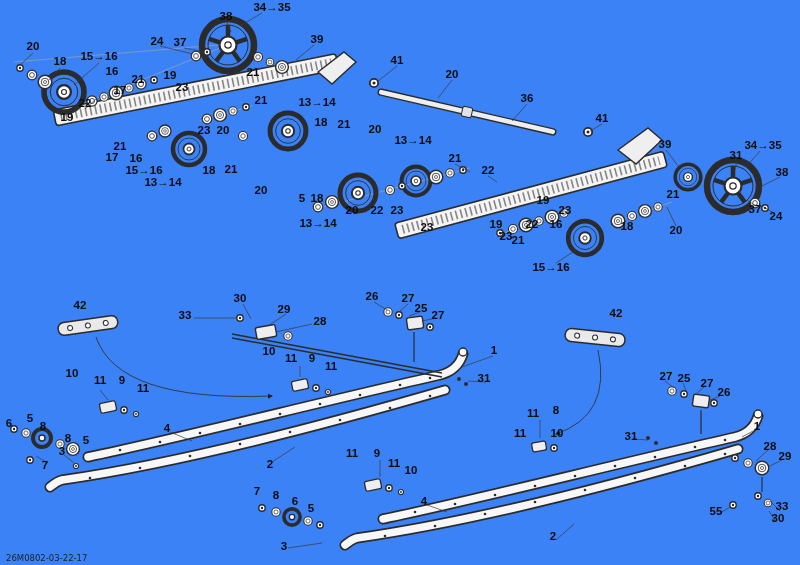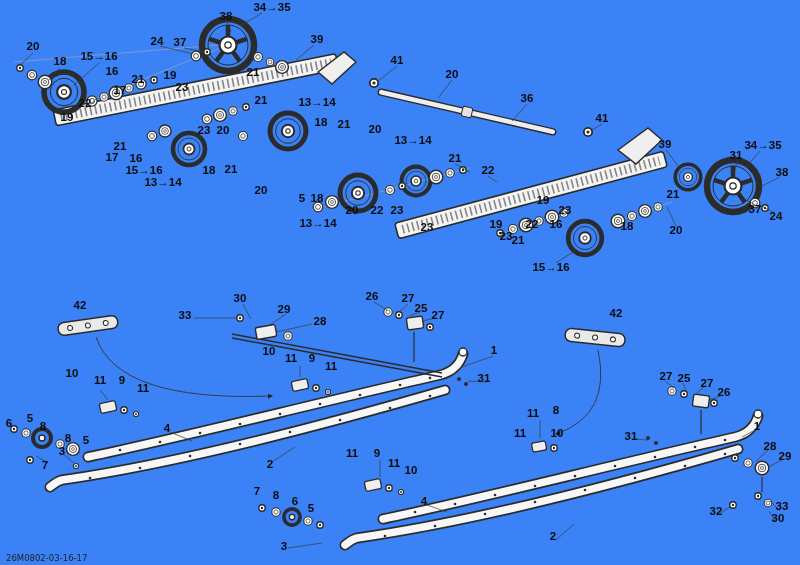--- a/index.html
+++ b/index.html
@@ -463,19 +463,19 @@
       <span class="callout" style="left: 757px; top: 427px;">1</span>
       <span class="callout" style="left: 770px; top: 447px;">28</span>
       <span class="callout" style="left: 785px; top: 457px;">29</span>
       <span class="callout" style="left: 257px; top: 492px;">7</span>
       <span class="callout" style="left: 276px; top: 496px;">8</span>
       <span class="callout" style="left: 295px; top: 502px;">6</span>
       <span class="callout" style="left: 311px; top: 509px;">5</span>
       <span class="callout" style="left: 424px; top: 502px;">4</span>
       <span class="callout" style="left: 782px; top: 507px;">33</span>
       <span class="callout" style="left: 778px; top: 519px;">30</span>
-      <span class="callout" style="left: 716px; top: 512px;">32</span>
+      <span class="callout" style="left: 716px; top: 512px;">55</span>
       <span class="callout" style="left: 284px; top: 547px;">3</span>
       <span class="callout" style="left: 553px; top: 537px;">2</span>
     </div>
 
-<div class="doc-code">26M0802-03-16-17</div>
+<div class="doc-code">26M0802-03-22-17</div>
 </div>
 
 </body></html>

